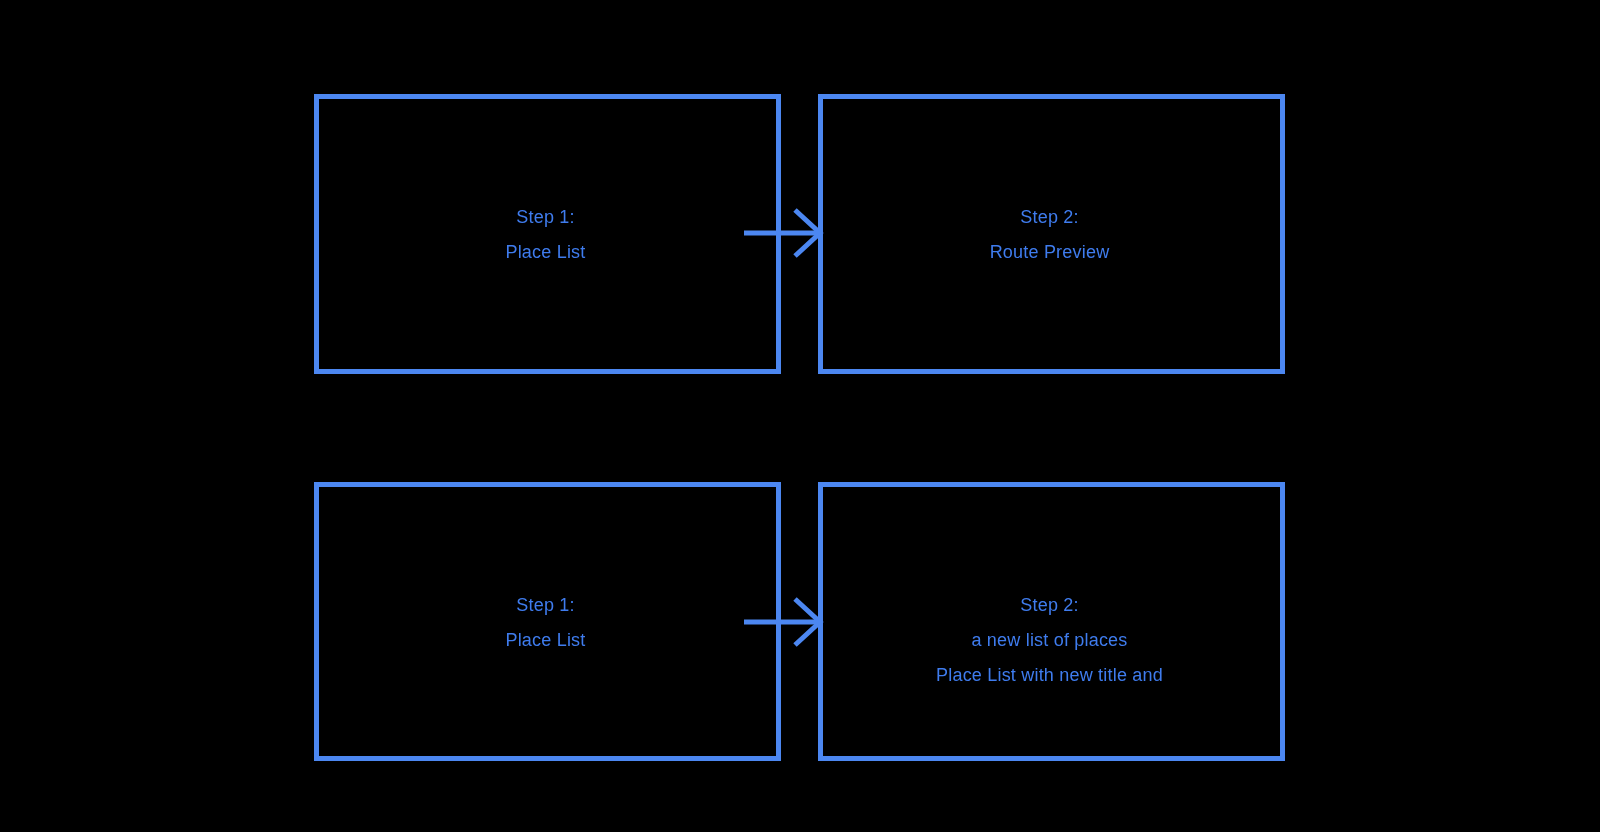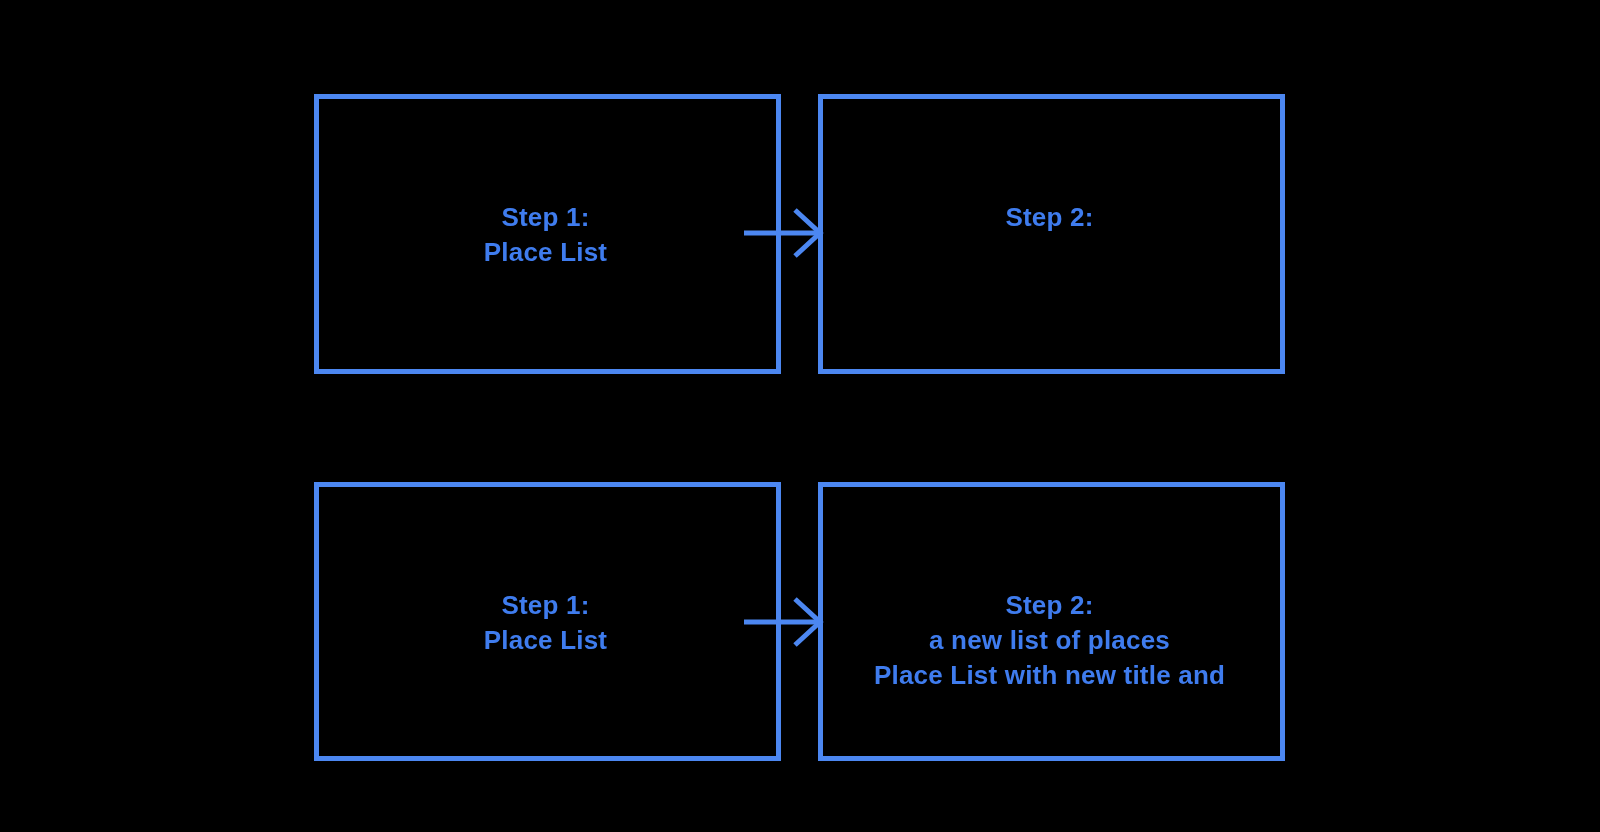--- a/index.html
+++ b/index.html
@@ -25,23 +25,23 @@
   .box-r1c1 { left: 314px; top: 94px;  width: 467px; height: 280px; }
   .box-r1c2 { left: 818px; top: 94px;  width: 467px; height: 280px; }
   .box-r2c1 { left: 314px; top: 482px; width: 467px; height: 279px; }
   .box-r2c2 { left: 818px; top: 482px; width: 467px; height: 279px; }
   .box-text {
     position: absolute;
     left: 0; right: 4px;
     top: 101px;
     text-align: center;
     color: var(--text);
-    font-size: 26px;
+    font-size: 18px;
     line-height: 35px;
-    font-weight: 700;
+    font-weight: 400;
     letter-spacing: 0.2px;
   }
   .line:empty { display: none; }
   .flow-arrow {
     position: absolute;
     width: 90px;
     height: 60px;
   }
   .arrow-r1 { left: 736px; top: 203px; }
   .arrow-r2 { left: 736px; top: 592px; }
@@ -70,20 +70,21 @@
   <div class="flow-arrow arrow-r1">
     <svg viewBox="0 0 90 60" xmlns="http://www.w3.org/2000/svg" aria-hidden="true">
       <line x1="8" y1="30" x2="81" y2="30"></line>
       <polyline points="59,7 84,30 59,53"></polyline>
     </svg>
   </div>
 
   <section class="flow-box box-r1c2">
     <div class="box-text">
       <div class="line">Step 2:</div>
+      <div class="line">Route Preview</div>
 
     </div>
   </section>
 
   <section class="flow-box box-r2c1">
     <div class="box-text">
       <div class="line">Step 1:</div>
       <div class="line">Place List</div>
 
     </div>

